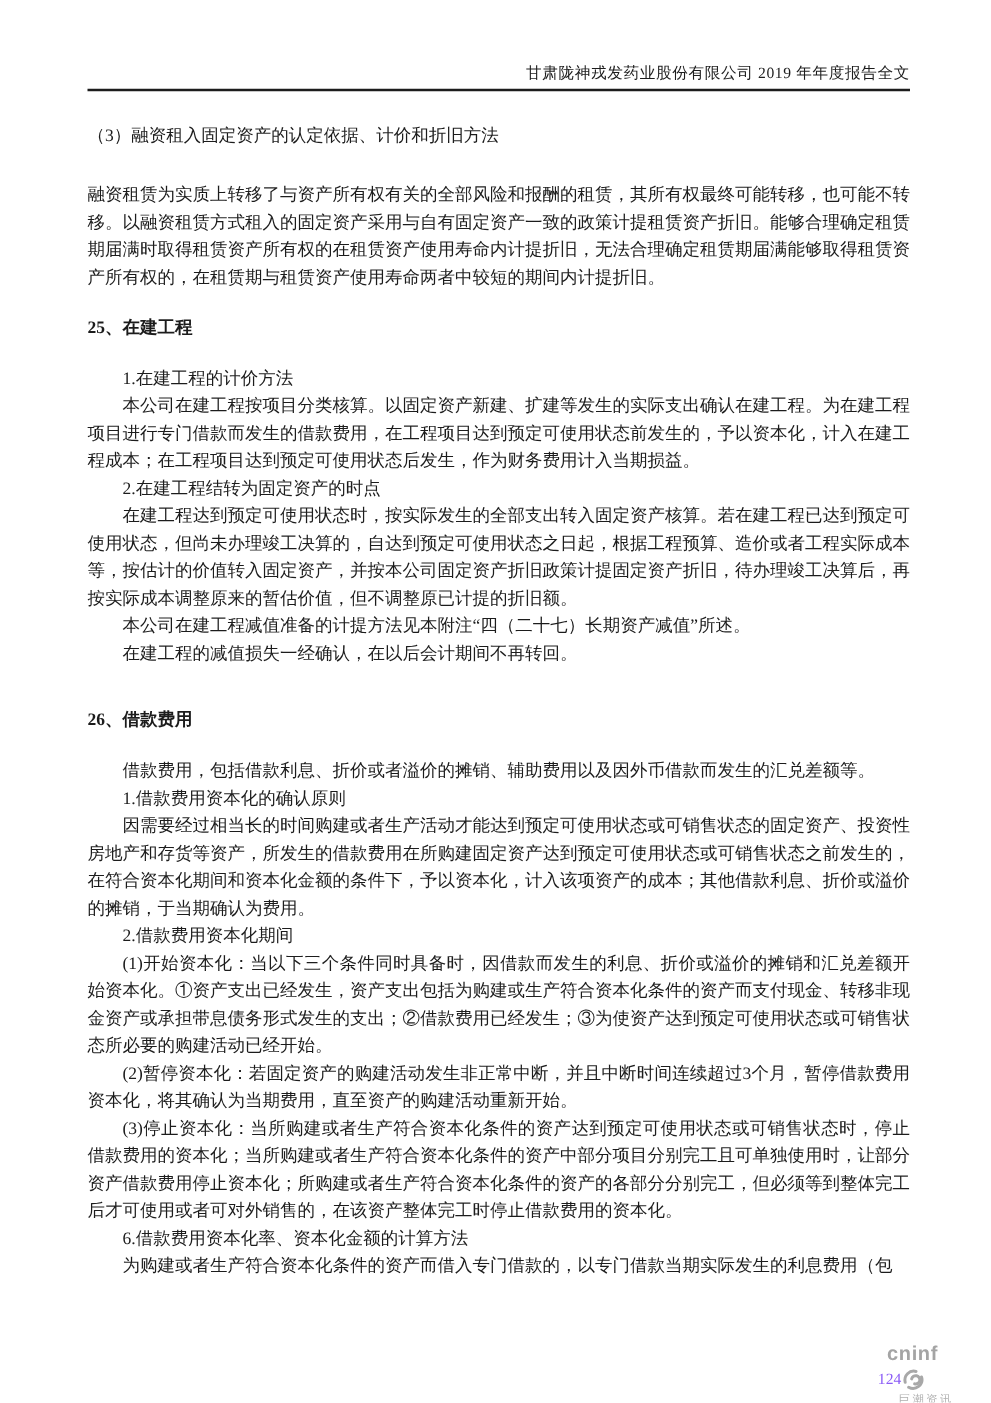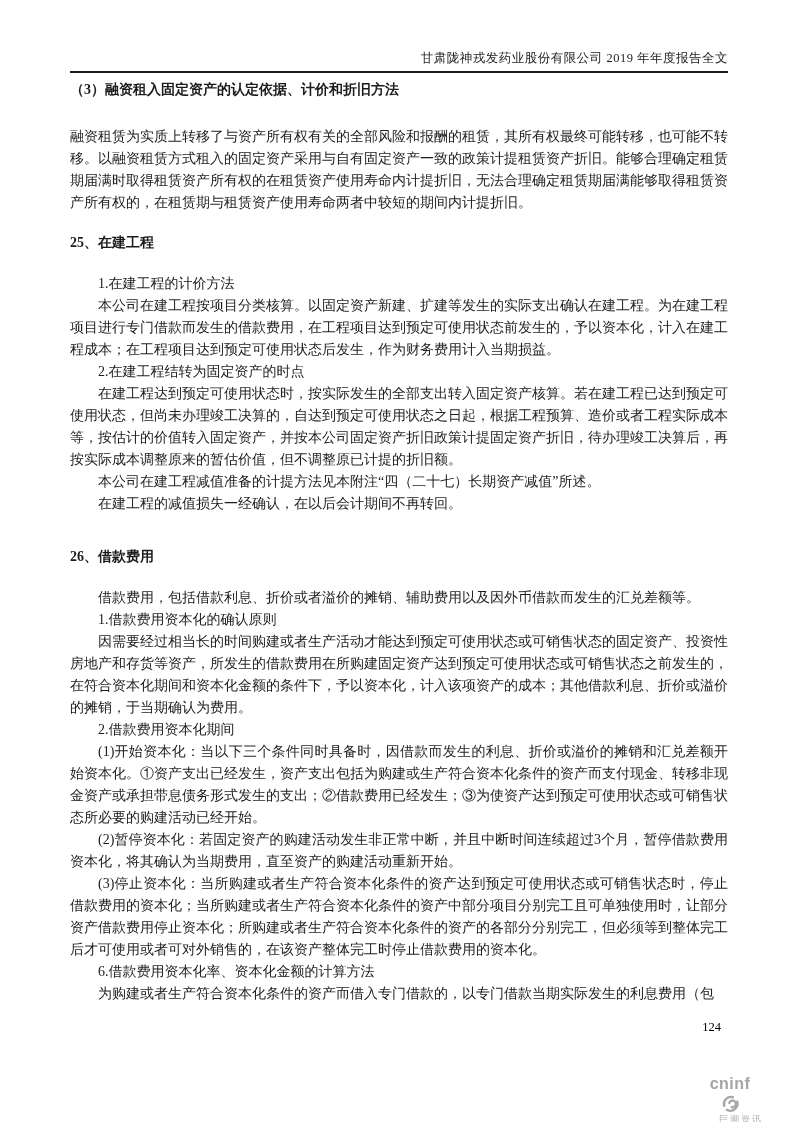--- a/index.html
+++ b/index.html
@@ -24,46 +24,46 @@
   .header-title {
     font-size: 12.5px;
     line-height: 16px;
     text-align: right;
     color: #1c1c1c;
     letter-spacing: 0.5px;
   }
   
   .h-sub {
     font-size: 14px;
-    font-weight: bold;
+    font-weight: normal;
     line-height: 18px;
-    margin: 8px 0 27px 0;
+    margin: 28px 0 27px 0;
   }
   .h-section {
     font-size: 14px;
     font-weight: bold;
     line-height: 20px;
     margin: 19px 0 20px 0;
   }
   .h-section.gap-top { margin-top: 32px; }
   
   .para {
     font-size: 14px;
     line-height: 22px;
     text-align: justify;
     color: #1c1c1c;
   }
   .para.indent { text-indent: 2em; }
   
   .page-number {
     position: absolute;
     right: 72px;
-    top: 1020px;
+    top: 1096px;
     font-size: 12.5px;
-    color: #000000;
+    color: #8b5cf6;
   }
   .footer-logo {
     position: absolute;
     right: 4px;
     top: 1076px;
     width: 112px;
     color: #a8a8a8;
     font-family: "Liberation Sans", "DejaVu Sans", sans-serif;
     text-align: right;
     line-height: 1;

